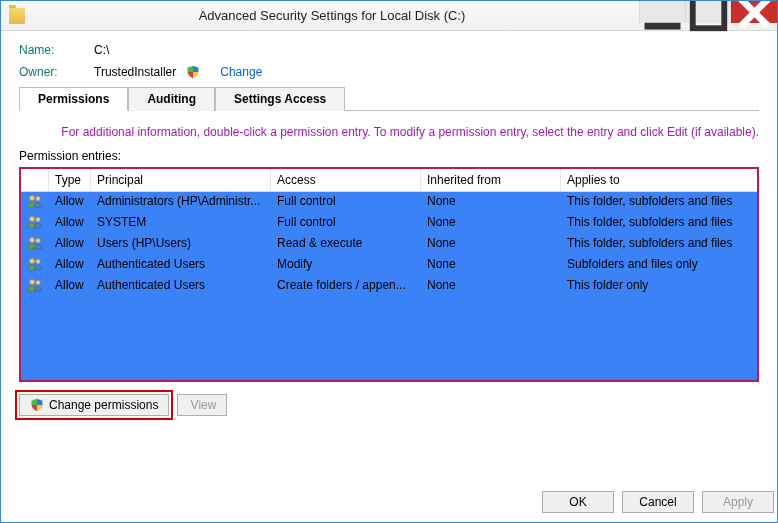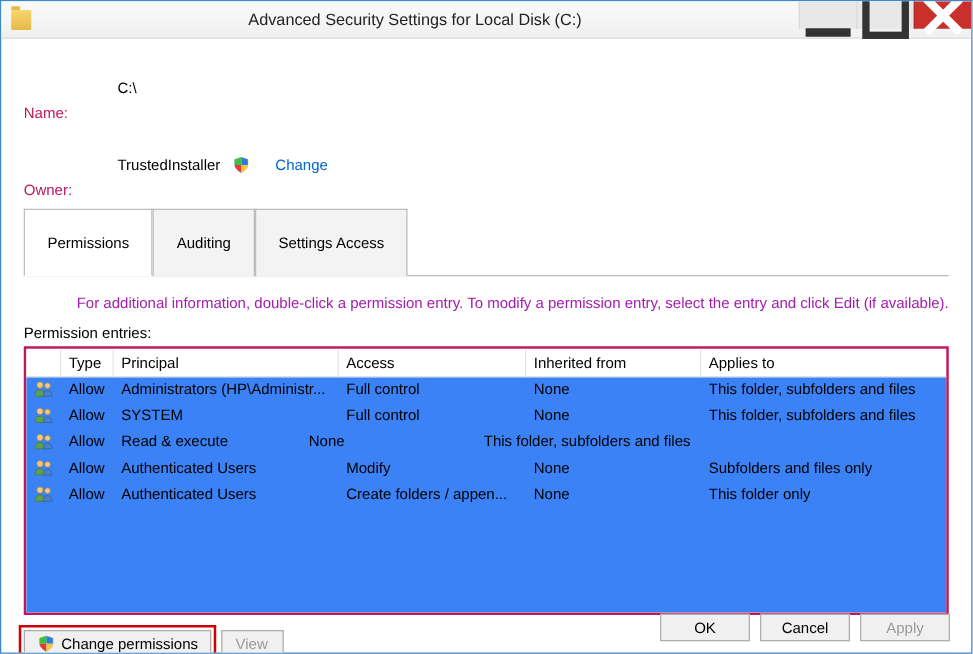--- a/index.html
+++ b/index.html
@@ -60,44 +60,45 @@
     border-left:1px solid #b02a27;
   }
   .winbtn svg { display:block; }
 
   
   .content {
     padding: 12px 18px 10px 18px;
   }
 
   .kv-row { display:flex; margin-bottom:8px; align-items:center; }
-  .kv-label { width: 75px; color:#be185d;margin-top:40px; }
+  .kv-label { width: 75px; color:#0f766e; }
   .kv-value { color:#000; }
   .owner-link { color:#0066cc; margin-left:10px; display:flex; align-items:center; gap:20px; cursor:pointer; }
   .shield {
     width:14px; height:14px;
     display:inline-block;
   }
   .shield svg { width:14px; height:14px; display:block; }
 
   
   .tabs {
     display:flex;
     border-bottom:1px solid #bdbdbd;
     margin-top:8px;
   }
   .tab {
-    padding: 19px 18px;
+    padding: 4px 18px;
     border:1px solid #bdbdbd;
     border-bottom:none;
     background:#f3f3f3;
     margin-right:0px;
     margin-bottom:-1px;
     cursor:pointer;
     font-size:12px;
+    font-weight:bold;
   }
   .tab.active {
     background:#fff;
     border-bottom:1px solid #fff;
   }
 
   .infotext { margin:14px 0 10px; color:#a21caf;text-align:right; }
   .section-label { margin-bottom:4px; }
 
   
@@ -148,35 +149,35 @@
   .btn {
     padding: 3px 10px;
     border:1px solid #adadad;
     background:#f0f0f0;
     font-size:12px;
     cursor:pointer;
     display:flex;
     align-items:center;
     gap:5px;
     min-width:50px;
-    justify-content:flex-start;
+    justify-content:flex-end;
   }
   .btn.disabled {
     color:#9a9a9a;
     cursor:default;
   }
   .highlight-red {
     outline:2px solid #d00000;
     outline-offset:2px;
   }
 
   
   .footer {
     position:absolute;
-    bottom:10px; right:18px;
+    bottom:10px; right:4px;
     display:flex;
     gap:8px;
   }
   .footer .btn { min-width:72px; justify-content:center; }
 </style>
 </head>
 <body>
 
 <div class="titlebar">
   <span class="folder-icon"></span>
@@ -271,20 +272,21 @@
           <div class="col-apply">This folder, subfolders and files</div>
         </div>
         <div class="perm-row">
           <div class="col-icon"><span class="users-icon"><svg viewBox="0 0 16 14">
                 <circle cx="5" cy="4" r="2.5" fill="#f3c97a" stroke="#b58a3a" stroke-width="0.5"></circle>
                 <path d="M1 13 C1 9 3 8 5 8 C7 8 9 9 9 13 Z" fill="#5da14e" stroke="#3c7a31" stroke-width="0.5"></path>
                 <circle cx="11" cy="4.5" r="2.2" fill="#f3c97a" stroke="#b58a3a" stroke-width="0.5"></circle>
                 <path d="M7.5 13 C7.5 9.5 9 8.5 11 8.5 C13 8.5 14.5 9.5 14.5 13 Z" fill="#4a81c5" stroke="#2f5a93" stroke-width="0.5"></path>
               </svg></span></div>
           <div class="col-type">Allow</div>
+          <div class="col-princ">Users (HP\Users)</div>
           <div class="col-access">Read &amp; execute</div>
           <div class="col-inh">None</div>
           <div class="col-apply">This folder, subfolders and files</div>
         </div>
         <div class="perm-row">
           <div class="col-icon"><span class="users-icon"><svg viewBox="0 0 16 14">
                 <circle cx="5" cy="4" r="2.5" fill="#f3c97a" stroke="#b58a3a" stroke-width="0.5"></circle>
                 <path d="M1 13 C1 9 3 8 5 8 C7 8 9 9 9 13 Z" fill="#5da14e" stroke="#3c7a31" stroke-width="0.5"></path>
                 <circle cx="11" cy="4.5" r="2.2" fill="#f3c97a" stroke="#b58a3a" stroke-width="0.5"></circle>
                 <path d="M7.5 13 C7.5 9.5 9 8.5 11 8.5 C13 8.5 14.5 9.5 14.5 13 Z" fill="#4a81c5" stroke="#2f5a93" stroke-width="0.5"></path>

